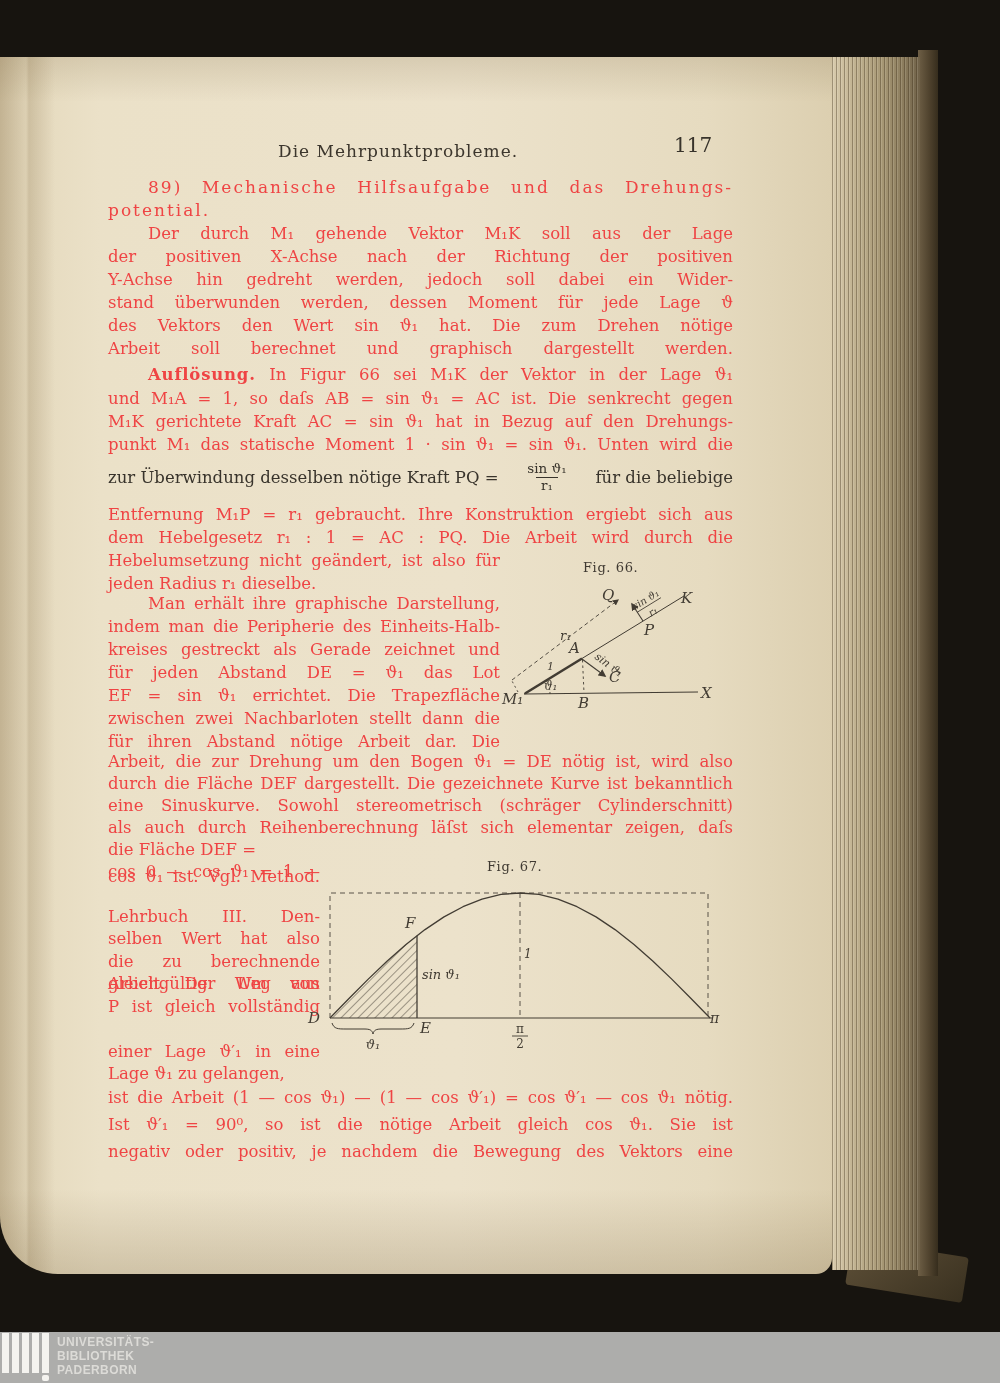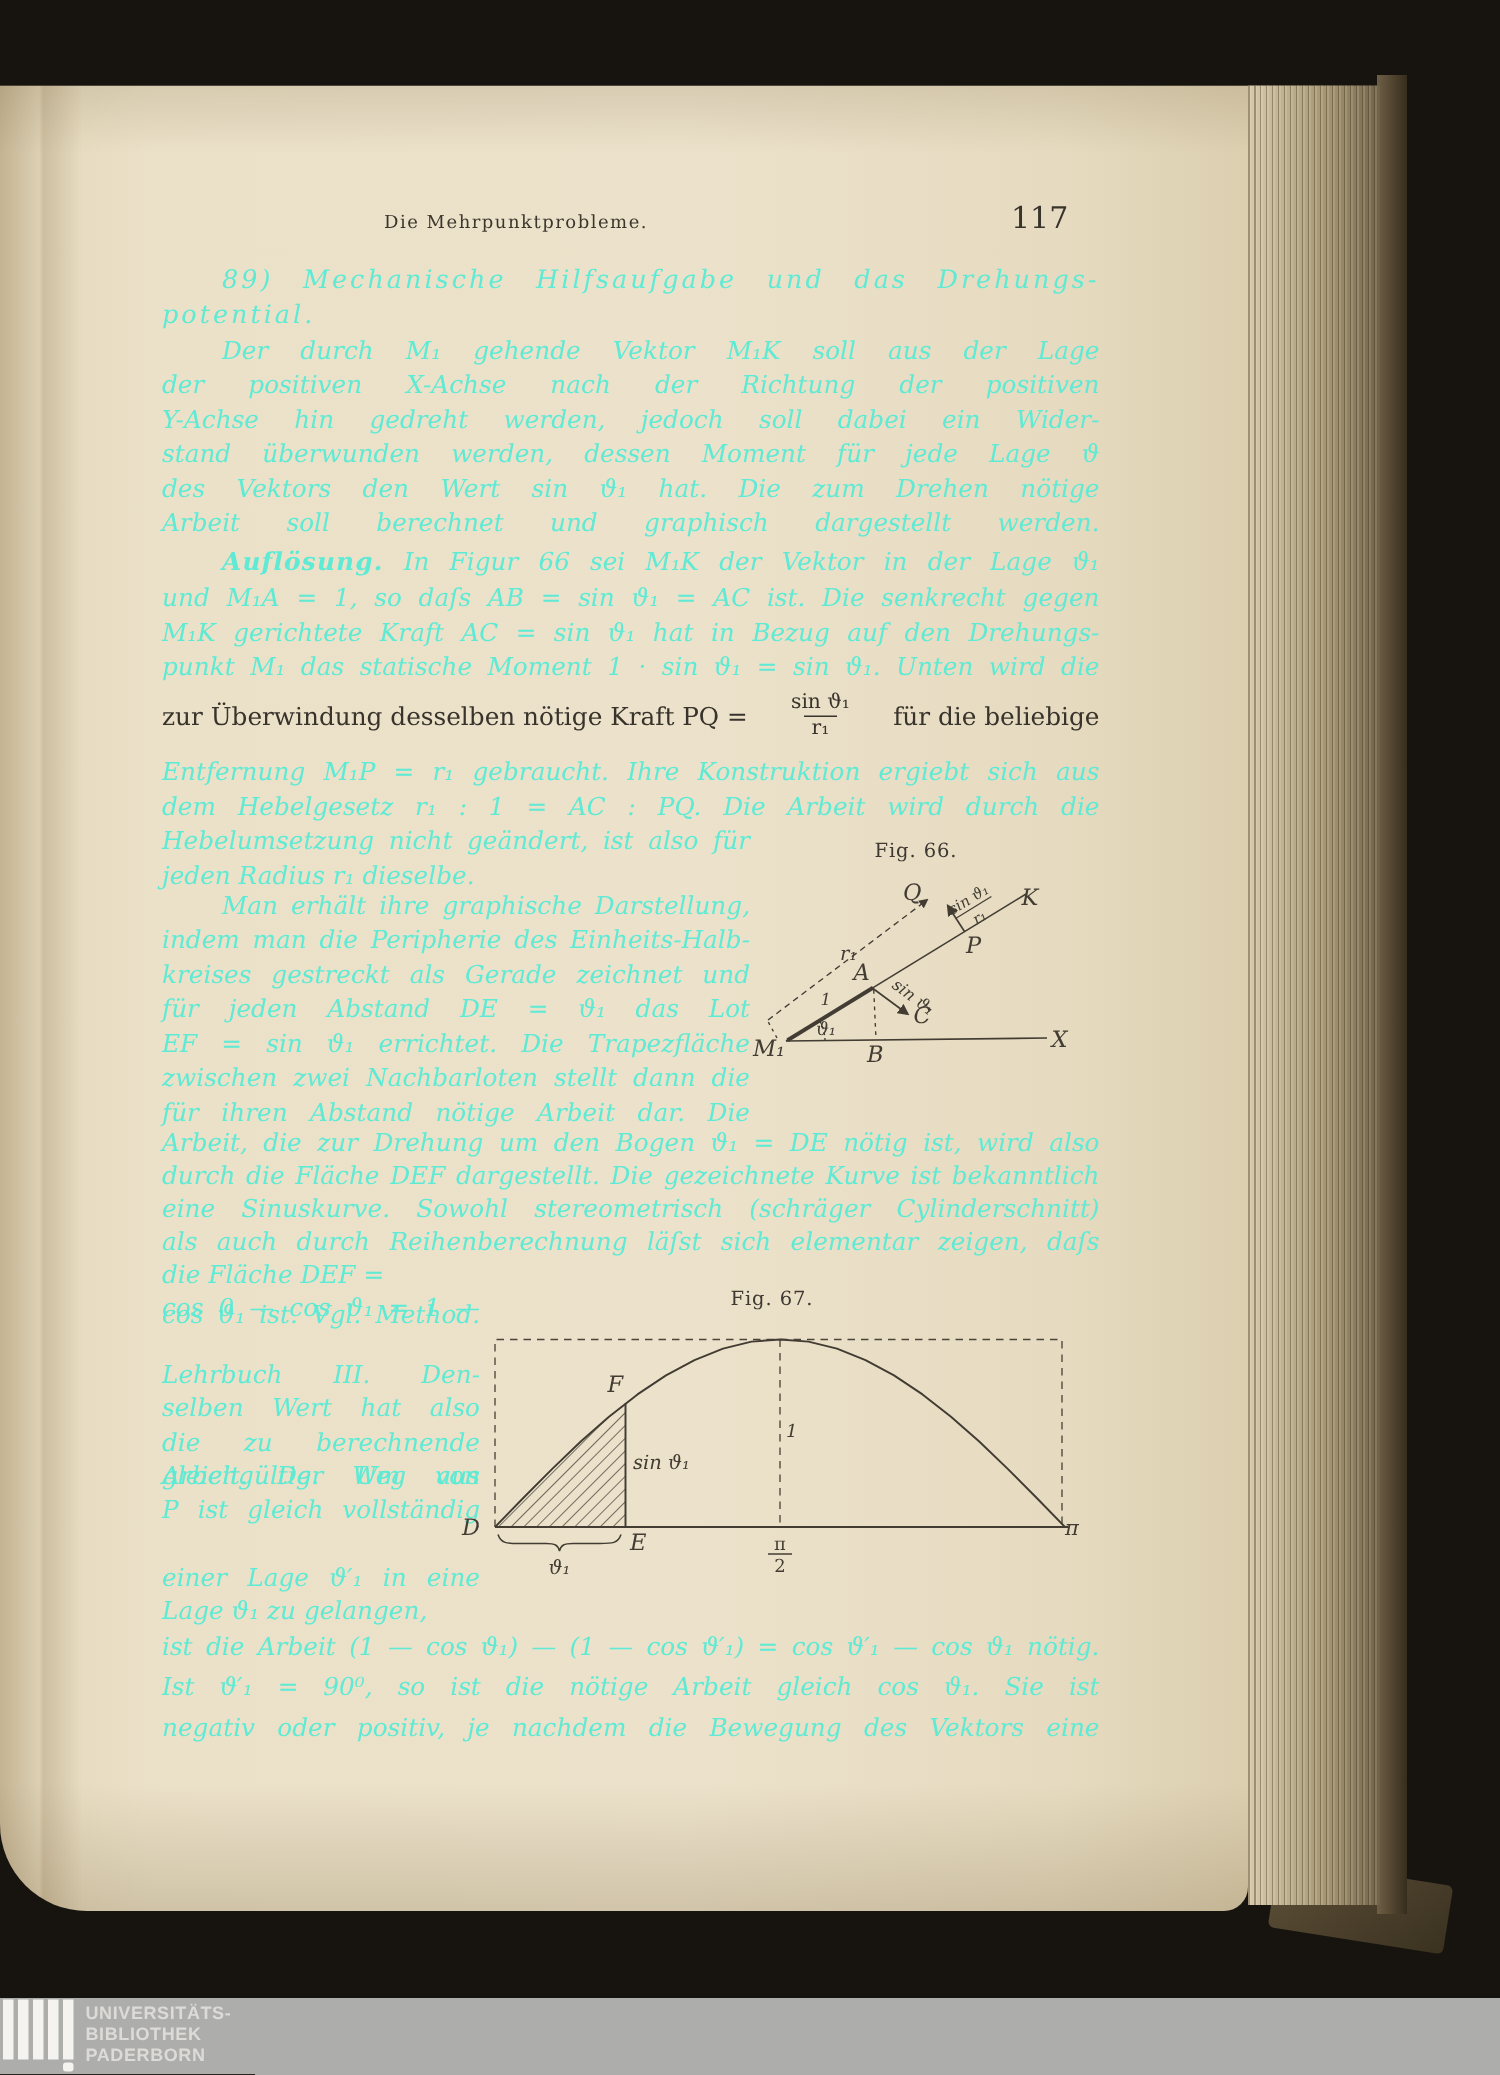--- a/index.html
+++ b/index.html
@@ -16,27 +16,27 @@
     background:
       repeating-linear-gradient(90deg,rgba(64,50,28,.38) 0 1px,rgba(255,250,235,.12) 1px 2px,rgba(0,0,0,0) 2px 4px),
       linear-gradient(90deg,#d8cbad 0,#c4b695 22%,#a99a77 55%,#8d7e5f 80%,#6f6148 100%);}
   .page-bg{position:absolute;left:0;top:57px;width:832px;height:1217px;
     border-radius:0 0 16px 58px;
     background:
       linear-gradient(90deg,rgba(120,95,55,.30) 0,rgba(120,95,55,.08) 26px,rgba(120,95,55,.22) 29px,rgba(0,0,0,0) 55px),
       linear-gradient(180deg,rgba(110,88,50,.16) 0,rgba(0,0,0,0) 45px,rgba(0,0,0,0) 93%,rgba(110,88,50,.22) 100%),
       linear-gradient(90deg,#e3d7ba 0,#ebe1c8 12%,#ece2cb 55%,#e6dbc0 85%,#dccfb0 100%);}
   
-  .ln{position:absolute;font-size:16.5px;line-height:23px;color:#5eead4;font-style:italic;}
+  .ln{position:absolute;font-size:16.5px;line-height:23px;color:#ef4444;}
   .j{text-align:justify;text-align-last:justify;}
   .n{white-space:pre;}
   .ind{text-indent:40px;}
   .head{font-size:17px;letter-spacing:2px;}
   .bold-lead{font-weight:bold;letter-spacing:.8px;}
-  .runhead{position:absolute;left:256px;top:141px;font-size:12px;letter-spacing:1px;color:#3c362d;}
+  .runhead{position:absolute;left:278px;top:141px;font-size:17px;letter-spacing:1px;color:#3c362d;}
   .pagenum{position:absolute;left:674px;top:133px;font-size:20px;color:#38332b;}
   .fracline{position:absolute;left:108px;top:454px;width:625px;height:46px;display:flex;
     align-items:center;justify-content:space-between;font-size:16.5px;color:#38332b;}
   .frac{display:inline-flex;flex-direction:column;align-items:center;font-size:13.5px;line-height:1.15;}
   .frac .den{border-top:1px solid #38332b;padding:0 5px;}
   .figcap{position:absolute;font-size:13px;letter-spacing:.6px;color:#3f3931;}
   .figsvg{position:absolute;}
   .figsvg text{font-family:"DejaVu Serif",serif;fill:#423c33;}
   .it{font-style:italic;}
   

